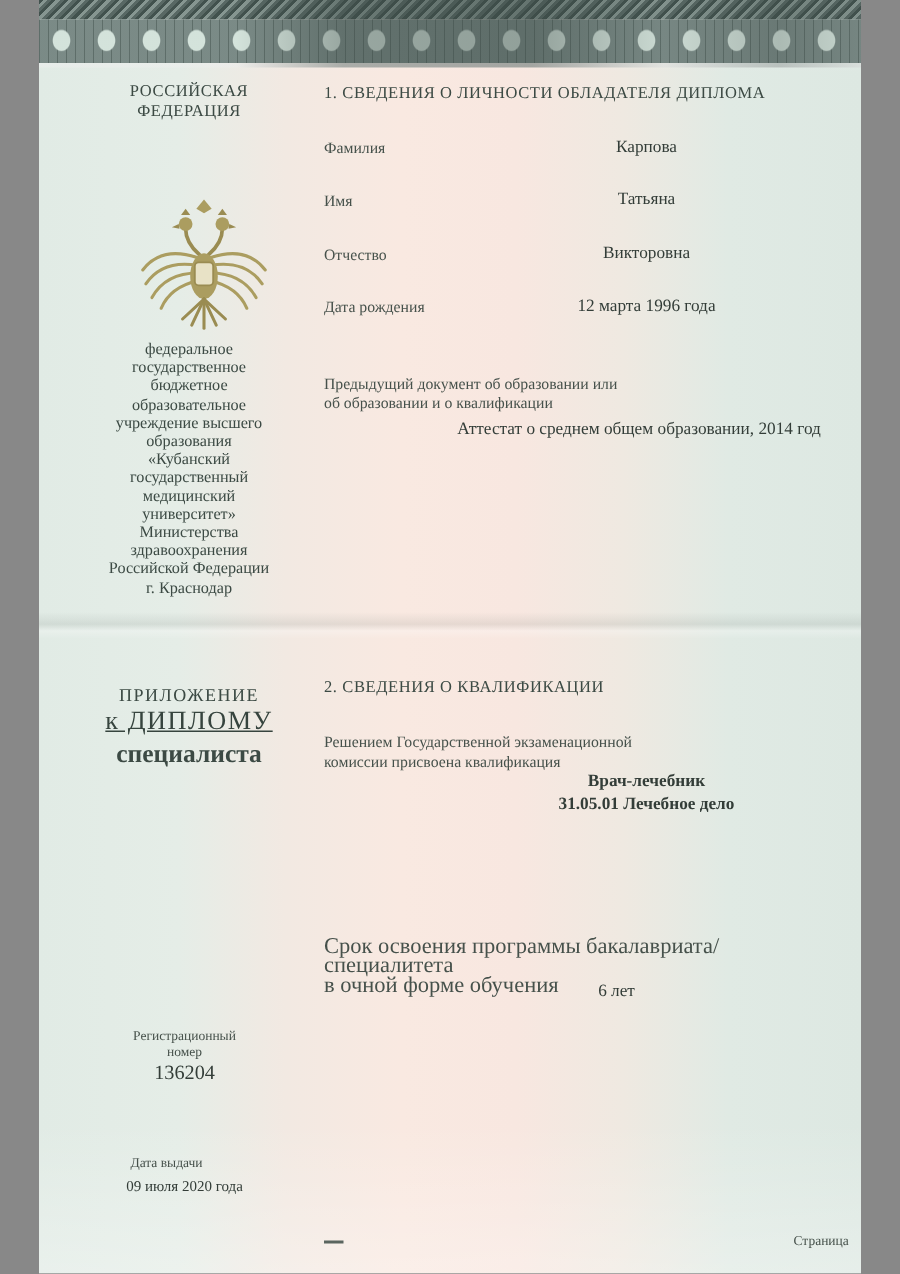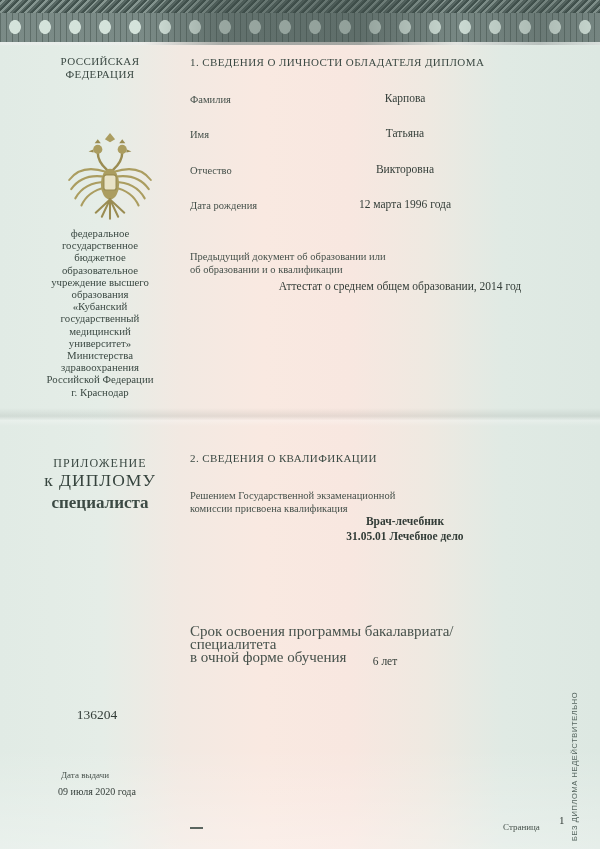--- a/index.html
+++ b/index.html
@@ -1,18 +1,18 @@
 <!DOCTYPE html>
 <html><head>
 <meta charset="utf-8">
 <style>
   html,body{margin:0;padding:0;background:#888;}
   .page{
     position:relative;
-    width:600px;height:849px;
+    width:548px;height:849px;
     margin:0 auto;
     overflow:hidden;
     font-family:"Liberation Serif","DejaVu Serif",serif;
     color:#414b46;
     background:
       linear-gradient(180deg, rgba(255,255,255,0.25) 0%, rgba(255,255,255,0) 6%, rgba(255,255,255,0) 88%, rgba(255,255,255,0.28) 100%),
       linear-gradient(90deg,#e1ebe5 0%,#e5ede7 17%,#f2e9e2 30%,#f9e9e1 44%,#f8e7e0 58%,#efe9e1 71%,#e0eae4 84%,#dde8e2 100%);
   }
   
   .band{position:absolute;top:0;left:0;right:0;height:45px;}
@@ -45,21 +45,21 @@
   }
   
   .pre{white-space:pre-line;}
   .abs{position:absolute;}
   .ctr{text-align:center;}
   
   .federation{left:30px;top:55px;width:140px;font-size:11px;line-height:13px;letter-spacing:0.4px;color:#3c4a44;}
   .emblem{left:57px;top:131px;width:106px;height:98px;}
   .university{left:16px;top:227px;width:168px;font-size:10.8px;line-height:12.2px;color:#3c4a44;}
   .supp1{left:30px;top:456px;width:140px;font-size:12px;letter-spacing:1px;color:#3c4a44;}
-  .supp2{left:30px;top:470px;width:140px;font-size:17.5px;letter-spacing:1px;color:#36443e;}
+  .supp2{left:30px;top:470px;width:140px;font-size:17.5px;letter-spacing:1px;color:#36443e;text-decoration:underline;}
   .supp3{left:30px;top:493px;width:140px;font-size:17px;font-weight:bold;color:#3c4a44;}
   .serial{
     left:20px;top:584px;font-family:"Liberation Mono","DejaVu Sans Mono",monospace;
     font-size:14.5px;letter-spacing:2.5px;color:#6d4343;font-weight:bold;
   }
   .reg-label{left:32px;top:685px;width:130px;font-size:9px;line-height:10.5px;color:#46514b;}
   .reg-number{left:32px;top:707px;width:130px;font-size:13.5px;color:#333d38;}
   .issue-label{left:20px;top:770px;width:130px;font-size:9px;color:#46514b;}
   .issue-date{left:12px;top:786px;width:170px;font-size:10px;color:#333d38;}
   
@@ -151,20 +151,22 @@
 медицинский
 университет»
 Министерства
 здравоохранения
 Российской Федерации
 г. Краснодар</div>
   <div class="abs ctr supp2">к ДИПЛОМУ</div>
   <div class="abs ctr supp3">специалиста</div>
 
 
+  <div class="abs ctr pre reg-label">Регистрационный
+номер</div>
   <div class="abs ctr reg-number">136204</div>
 
   <div class="abs ctr issue-label">Дата выдачи</div>
   <div class="abs ctr issue-date">09 июля 2020 года</div>
 
   <div class="abs s1-head">1. СВЕДЕНИЯ О ЛИЧНОСТИ ОБЛАДАТЕЛЯ ДИПЛОМА</div>
 
   <div class="row" style="top:92px;">
     <span class="lbl">Фамилия</span>
     <span class="val">Карпова</span>

